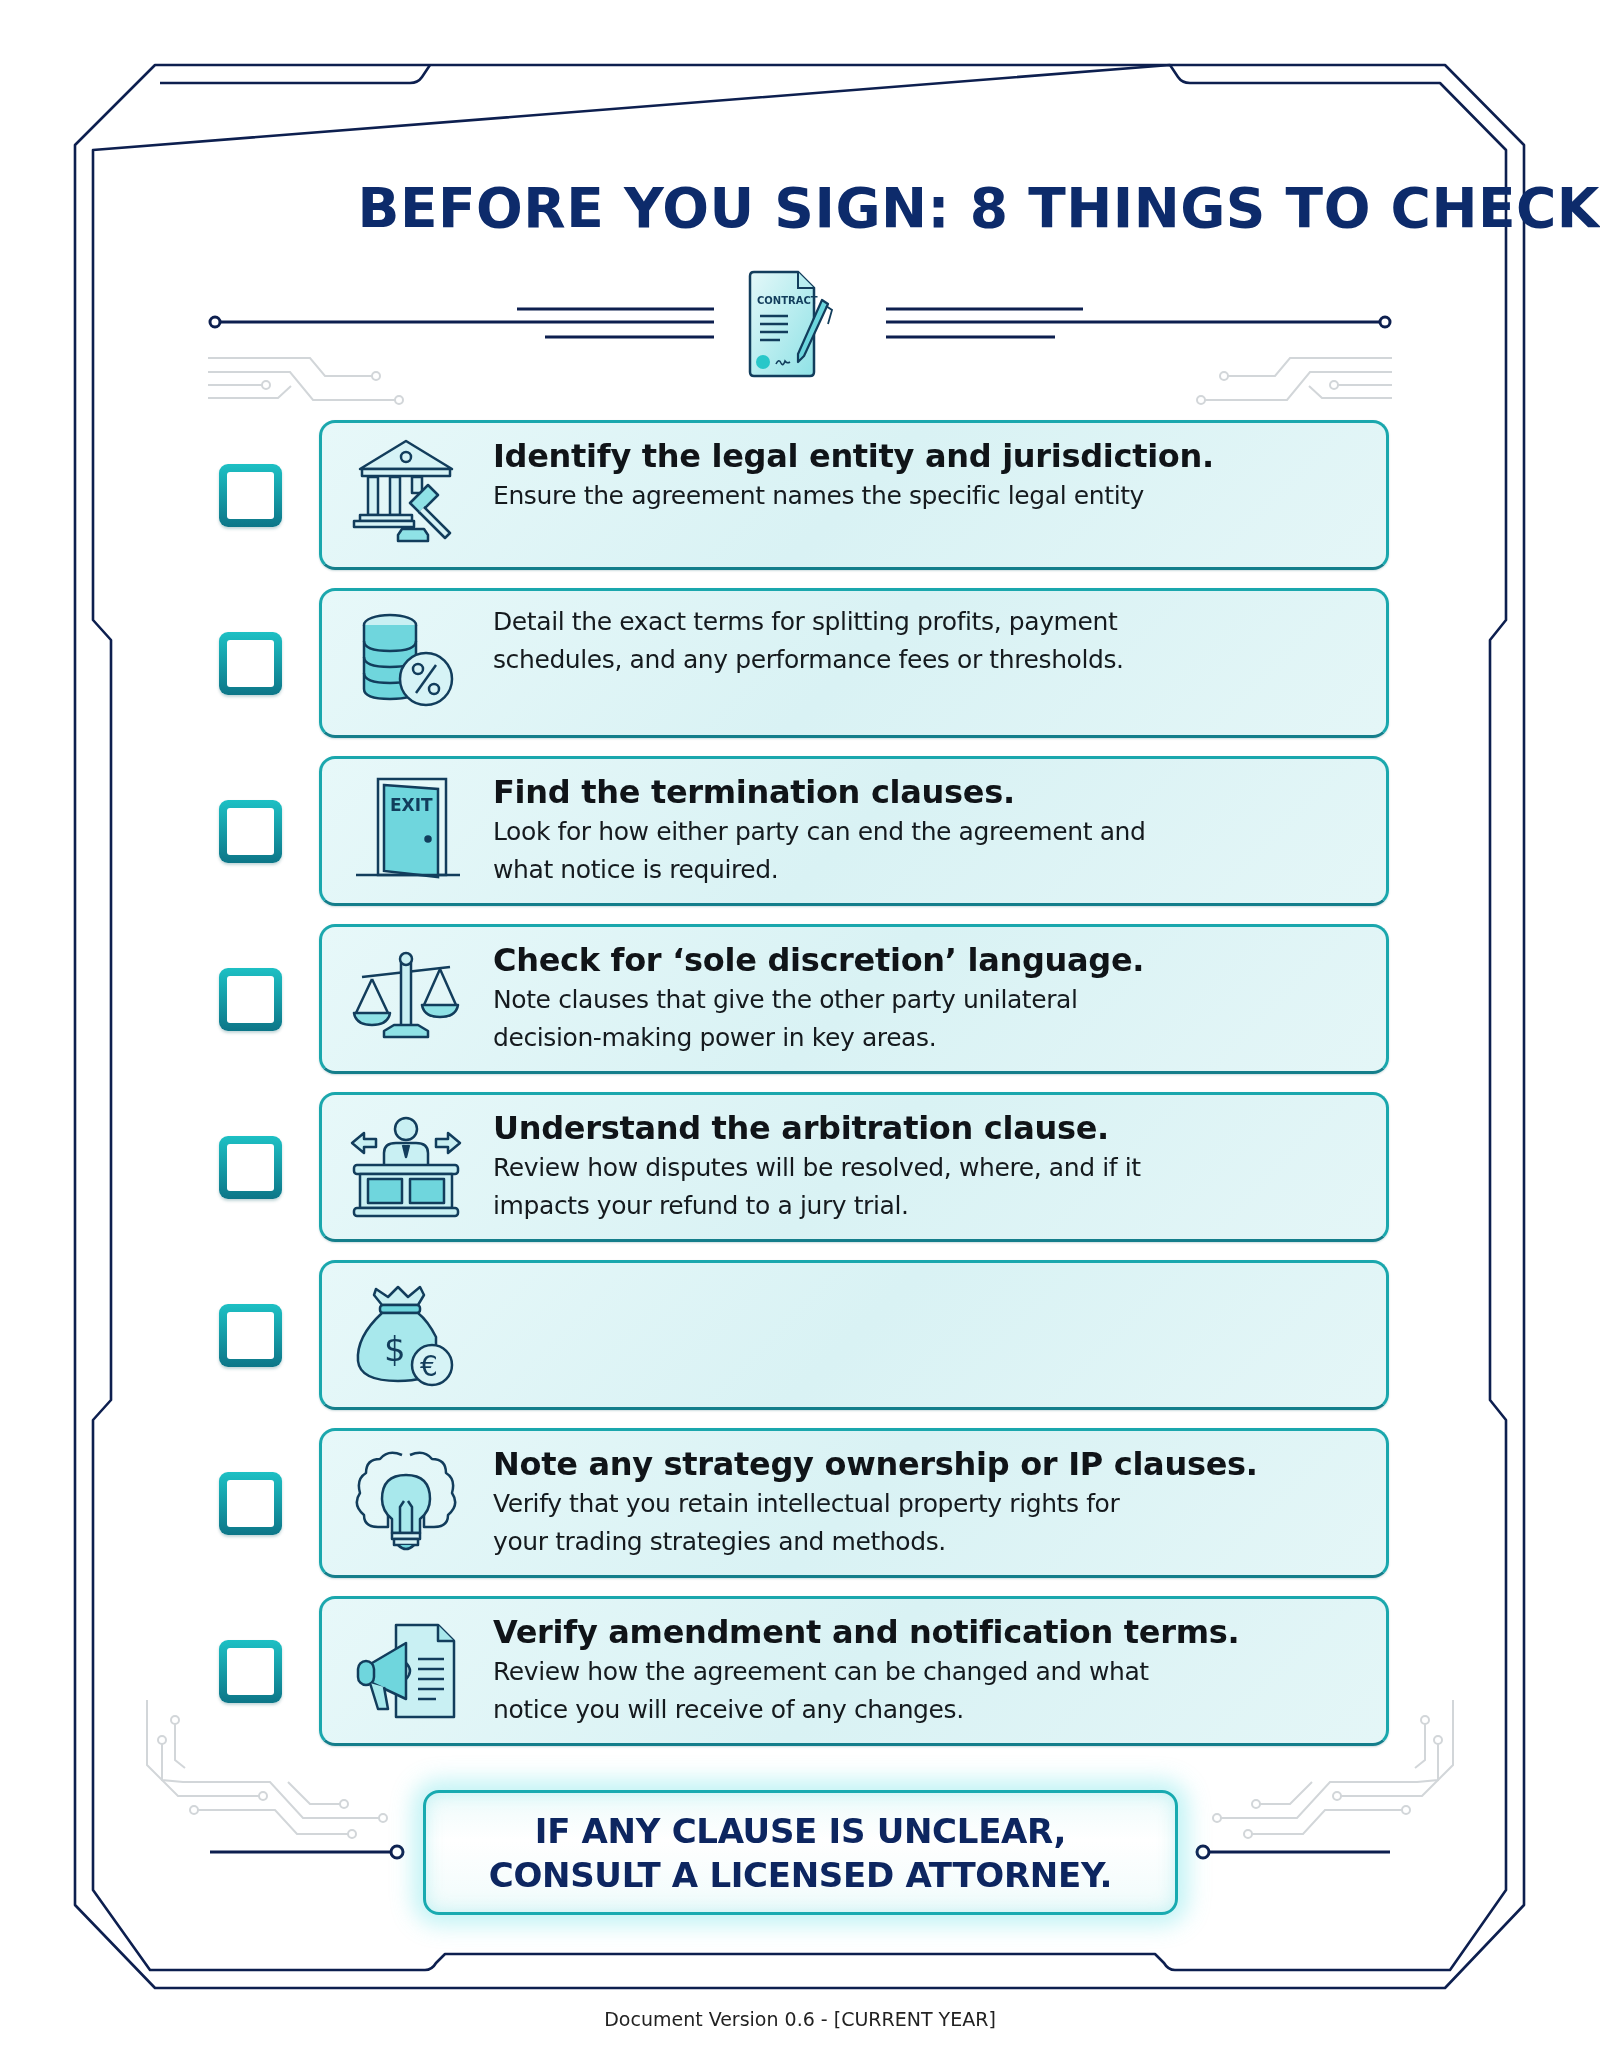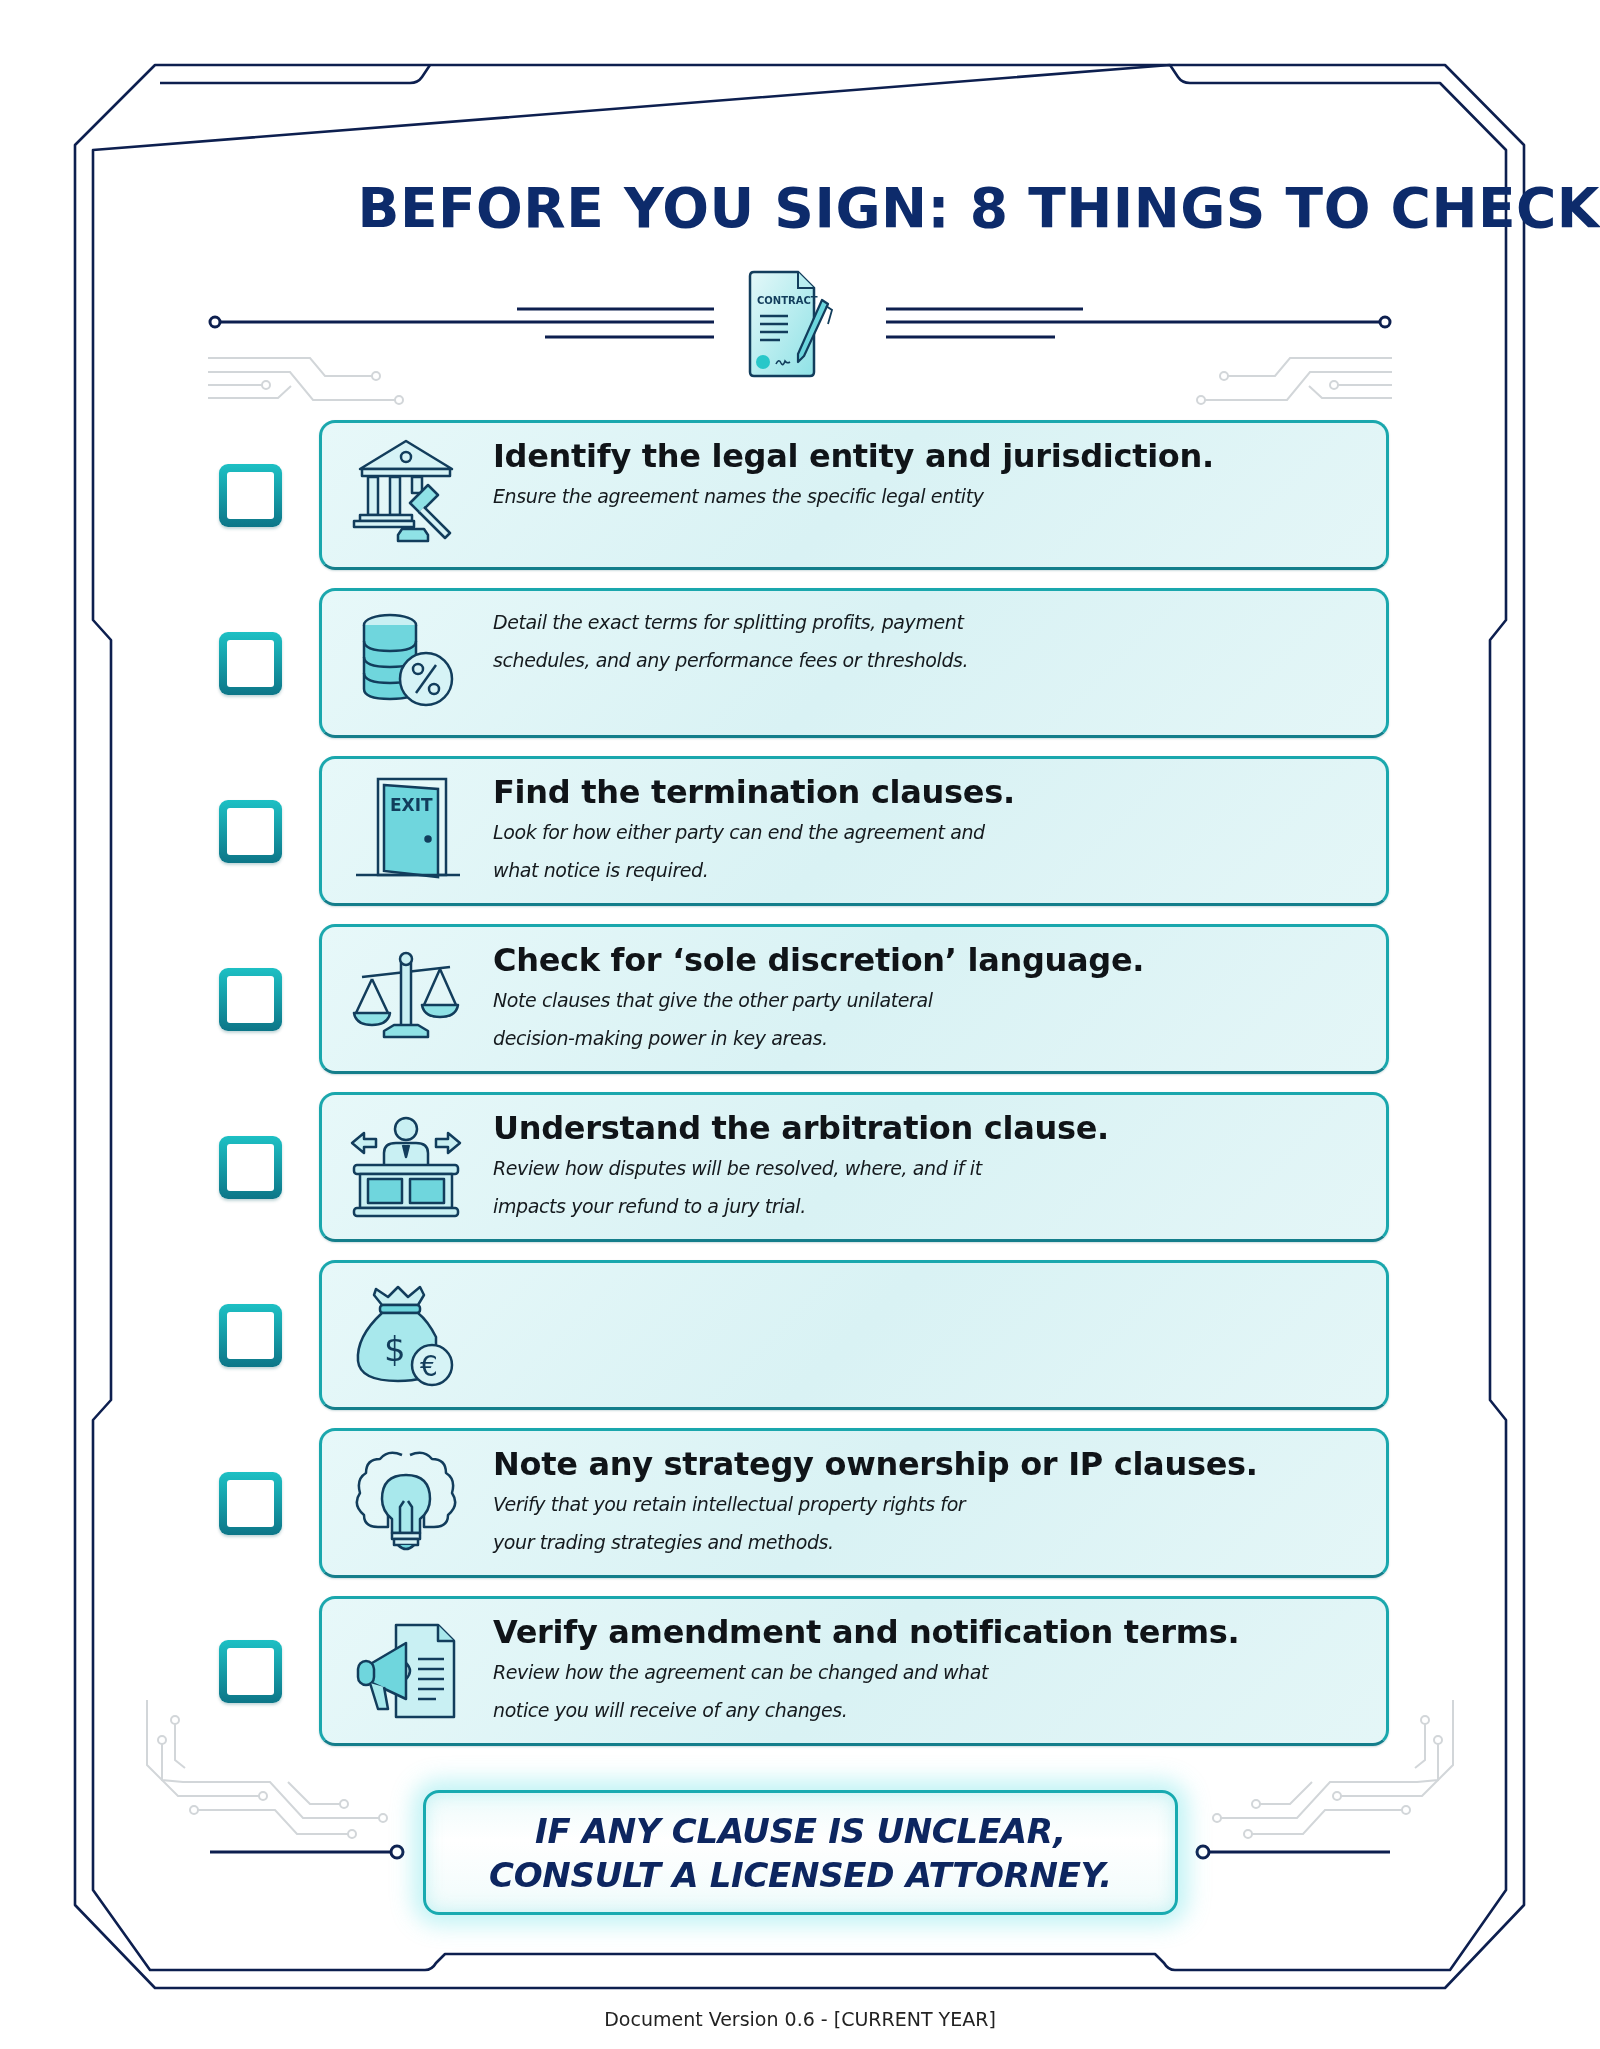--- a/index.html
+++ b/index.html
@@ -6,22 +6,22 @@
   body{width:1600px;height:2049px;position:relative;overflow:hidden;font-family:"DejaVu Sans","Liberation Sans",sans-serif;}
   .abs{position:absolute;}
   #frame{position:absolute;left:0;top:0;width:1600px;height:2049px;pointer-events:none;}
   .title{position:absolute;left:0;width:1600px;top:176px;text-align:right;font-family:"DejaVu Sans",sans-serif;font-weight:bold;font-size:55px;letter-spacing:0.5px;color:#0d2b6b;white-space:nowrap;}
   .checkbox{position:absolute;left:219px;width:63px;height:63px;box-sizing:border-box;border-radius:9px;background:linear-gradient(180deg,#1dc0c4,#0d7688);padding:8px;box-shadow:0 2px 3px rgba(10,90,100,.25);}
   .checkbox .inner{width:100%;height:100%;background:#fff;border-radius:3px;}
   .card{position:absolute;left:319px;width:1070px;height:150px;box-sizing:border-box;border:3px solid #1aa7ad;border-bottom-color:#147e8b;border-radius:16px;background:linear-gradient(135deg,#e7f8f9 0%,#d9f2f4 50%,#e4f6f7 100%);box-shadow:0 1px 2px rgba(0,80,90,.2);}
   .card .icon{position:absolute;left:26px;top:14px;width:116px;height:116px;}
   .card .text{position:absolute;left:171px;top:12px;right:12px;}
   .card .head{font-family:"DejaVu Sans",sans-serif;font-weight:bold;font-size:32px;line-height:42px;color:#101418;white-space:nowrap;letter-spacing:-0.3px;}
-  .card .body{font-family:"DejaVu Sans",sans-serif;font-size:19px;line-height:38px;color:#151a1e;letter-spacing:-0.4px;font-style:italic;}
-  .cta{position:absolute;left:423px;top:1790px;width:755px;height:125px;box-sizing:border-box;border:3px solid #18aab0;border-radius:16px;background:linear-gradient(180deg,#eefbfb,#ffffff 40%,#f0fbfb);box-shadow:0 0 22px 10px rgba(80,220,225,.35),inset 0 0 18px rgba(90,220,225,.3);display:flex;flex-direction:column;align-items:center;justify-content:center;font-style:italic;}
+  .card .body{font-family:"DejaVu Sans",sans-serif;font-size:25px;line-height:38px;color:#151a1e;letter-spacing:-0.4px;}
+  .cta{position:absolute;left:423px;top:1790px;width:755px;height:125px;box-sizing:border-box;border:3px solid #18aab0;border-radius:16px;background:linear-gradient(180deg,#eefbfb,#ffffff 40%,#f0fbfb);box-shadow:0 0 22px 10px rgba(80,220,225,.35),inset 0 0 18px rgba(90,220,225,.3);display:flex;flex-direction:column;align-items:center;justify-content:center;}
   .cta span{font-family:"DejaVu Sans",sans-serif;font-weight:bold;font-size:34px;line-height:44px;color:#0d2660;white-space:nowrap;letter-spacing:-0.3px;}
   .footer{position:absolute;left:0;width:1600px;top:2008px;text-align:center;font-family:"DejaVu Sans",sans-serif;font-size:19px;color:#222;}
 </style>
 </head>
 <body>
 
 <svg id="frame" viewBox="0 0 1600 2049" xmlns="http://www.w3.org/2000/svg">
   <g fill="none" stroke="#0d1f4f" stroke-width="2.6" stroke-linejoin="round">
 
     <path d="M155 65 L1445 65 L1524 145 L1524 1905 L1445 1988 L155 1988 L75 1905 L75 145 Z"></path>

